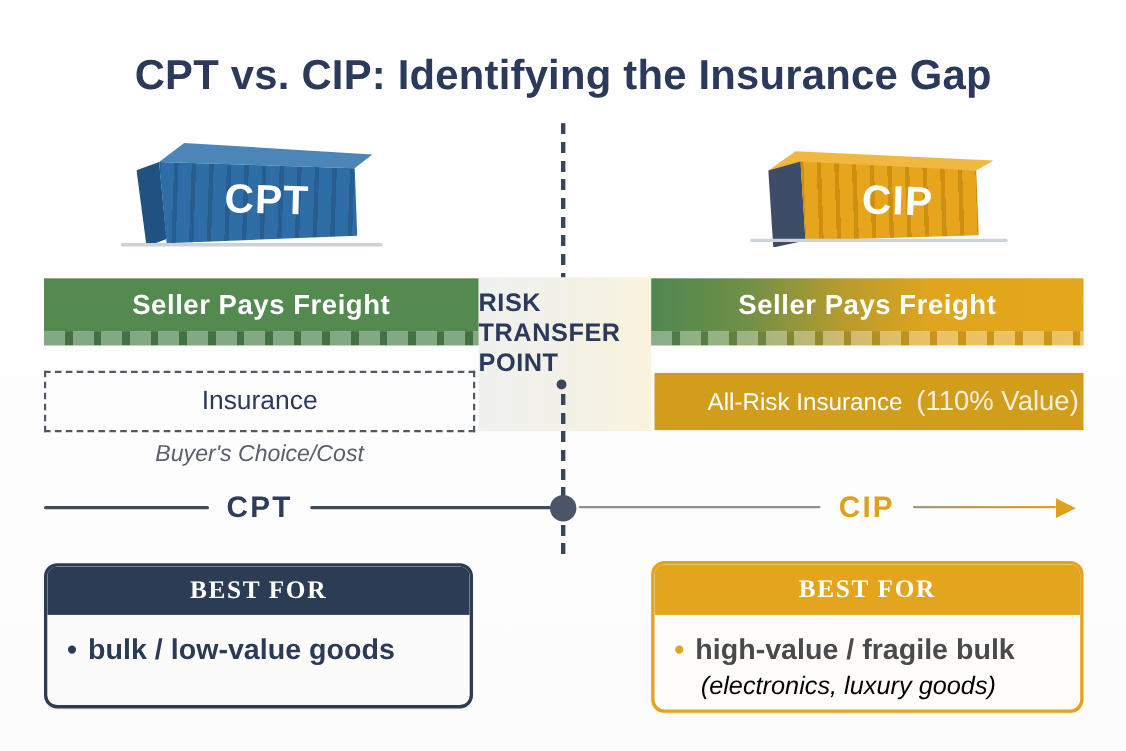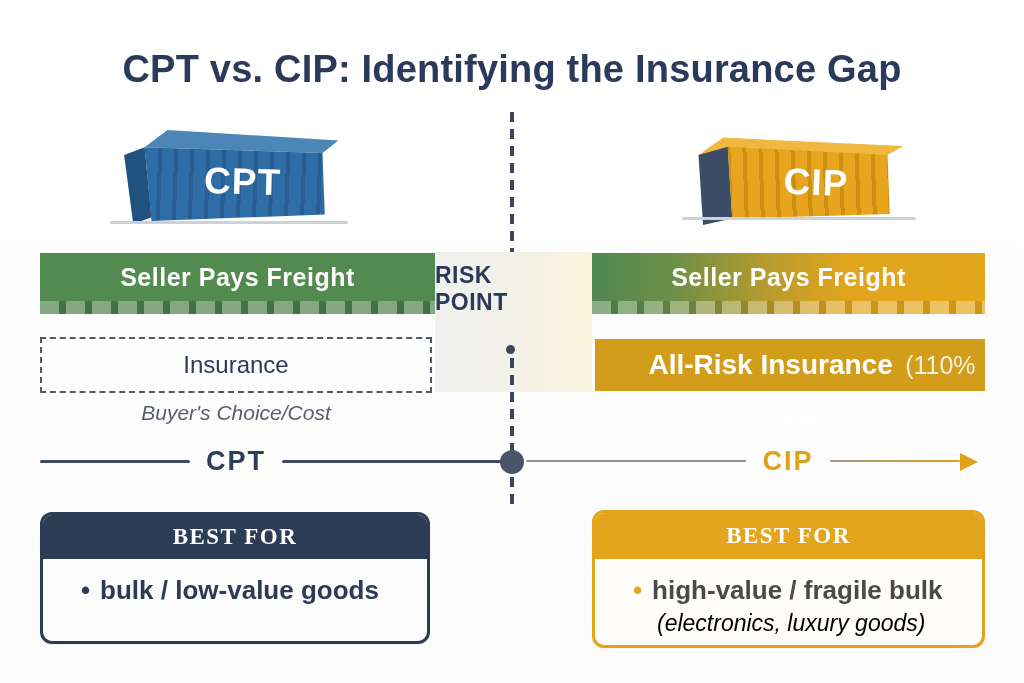--- a/index.html
+++ b/index.html
@@ -54,61 +54,62 @@
   .strip-right{left:592px;top:301px;width:393px;
     background:repeating-linear-gradient(90deg,rgba(255,255,255,0.32) 0 19px,rgba(0,0,0,0.10) 19px 26px),
     linear-gradient(90deg,#4f8751 0%,#6f9046 22%,#b99b2d 45%,#e0a51d 65%,#e4a71b 100%);}
 
   
   .ins-box{left:40px;top:337px;width:388px;height:52px;border:2px dashed #505a66;
     text-align:center;line-height:52px;font-size:24px;font-weight:400;color:#2b3a5a;}
   .ins-note{left:40px;top:401px;width:392px;text-align:center;font-style:italic;font-size:21px;color:#585f6c;}
   .allrisk-box{left:595px;top:339px;width:390px;height:52px;background:#d29d1b;
     text-align:center;line-height:52px;color:#ffffff;}
-  .allrisk-bold{font-size:28px;font-weight:700;padding-left:44px;}
+  .allrisk-bold{font-size:22px;font-weight:400;padding-left:44px;}
   .allrisk-light{font-size:25px;font-weight:400;color:rgba(255,255,255,0.85);margin-left:8px;margin-top:12px;}
 
   
   .tl-line{height:3px;border-radius:2px;top:460px;}
   .tl-l1{left:40px;width:150px;background:#3e4a5e;}
   .tl-l2{left:282px;width:219px;background:#3e4a5e;}
   .tl-r1{left:526px;width:220px;height:2px;background:#8d9096;}
   .tl-r2{left:830px;width:130px;height:2px;background:linear-gradient(90deg,#a09a86,#dfa11b);}
   .tl-cpt{left:190px;top:446px;width:92px;text-align:center;font-size:27px;font-weight:700;color:#2e3d5c;letter-spacing:2px;}
   .tl-cip{left:746px;top:446px;width:84px;text-align:center;font-size:27px;font-weight:700;color:#dfa11b;letter-spacing:2px;}
   .arrowhead{left:960px;top:453px;width:0;height:0;border-top:9px solid transparent;
     border-bottom:9px solid transparent;border-left:18px solid #dfa11b;}
 
   
   .bf-box{border-radius:12px;overflow:hidden;box-shadow:0 1px 2px rgba(0,0,0,0.06);}
   .bf-left{left:40px;top:512px;width:384px;height:126px;border:3px solid #2c3c55;background:#fbfbfc;}
   .bf-right{left:592px;top:510px;width:387px;height:132px;border:3px solid #e2a41c;background:#fffdf9;}
   .bf-header{width:100%;text-align:center;color:#ffffff;font-weight:700;font-size:23px;letter-spacing:1.5px;font-family:Liberation Serif, serif;}
   .bf-left .bf-header{height:44px;line-height:44px;background:#2c3c55;}
   .bf-right .bf-header{height:46px;line-height:46px;background:#e3a51d;}
-  .bf-body{padding:16px 22px 0 38px;}
+  .bf-body{padding:16px 22px 0 18px;}
   .bf-item{font-size:26px;}
   .bf-left .bf-item{color:#2b3a55;font-weight:600;}
   .bf-right .bf-item{color:#4a4a4c;font-weight:700;}
   .bullet{margin-right:10px;}
   .bf-left .bullet{color:#2b3a55;}
   .bf-right .bullet{color:#e2a41c;}
   .bf-note{margin:4px 0 0 24px;font-size:23px;font-style:italic;color:#000000;}
 </style>
 </head>
 <body>
 
 <div class="canvas">
 
   <div class="abs title">CPT vs. CIP: Identifying the Insurance Gap</div>
 
   <div class="abs vdash vdash-top"></div>
   <div class="abs center-col"></div>
   <div class="abs risk-label">
     <div>RISK</div>
+    <div>TRANSFER</div>
     <div>POINT</div>
   </div>
   <div class="abs small-dot"></div>
   <div class="abs vdash vdash-bottom"></div>
   <div class="abs transfer-node"></div>
 
   <div class="abs container-wrap cpt-wrap">
     <div class="face cpt-top"></div>
     <div class="face cpt-end"></div>
     <div class="face cpt-front"></div>

